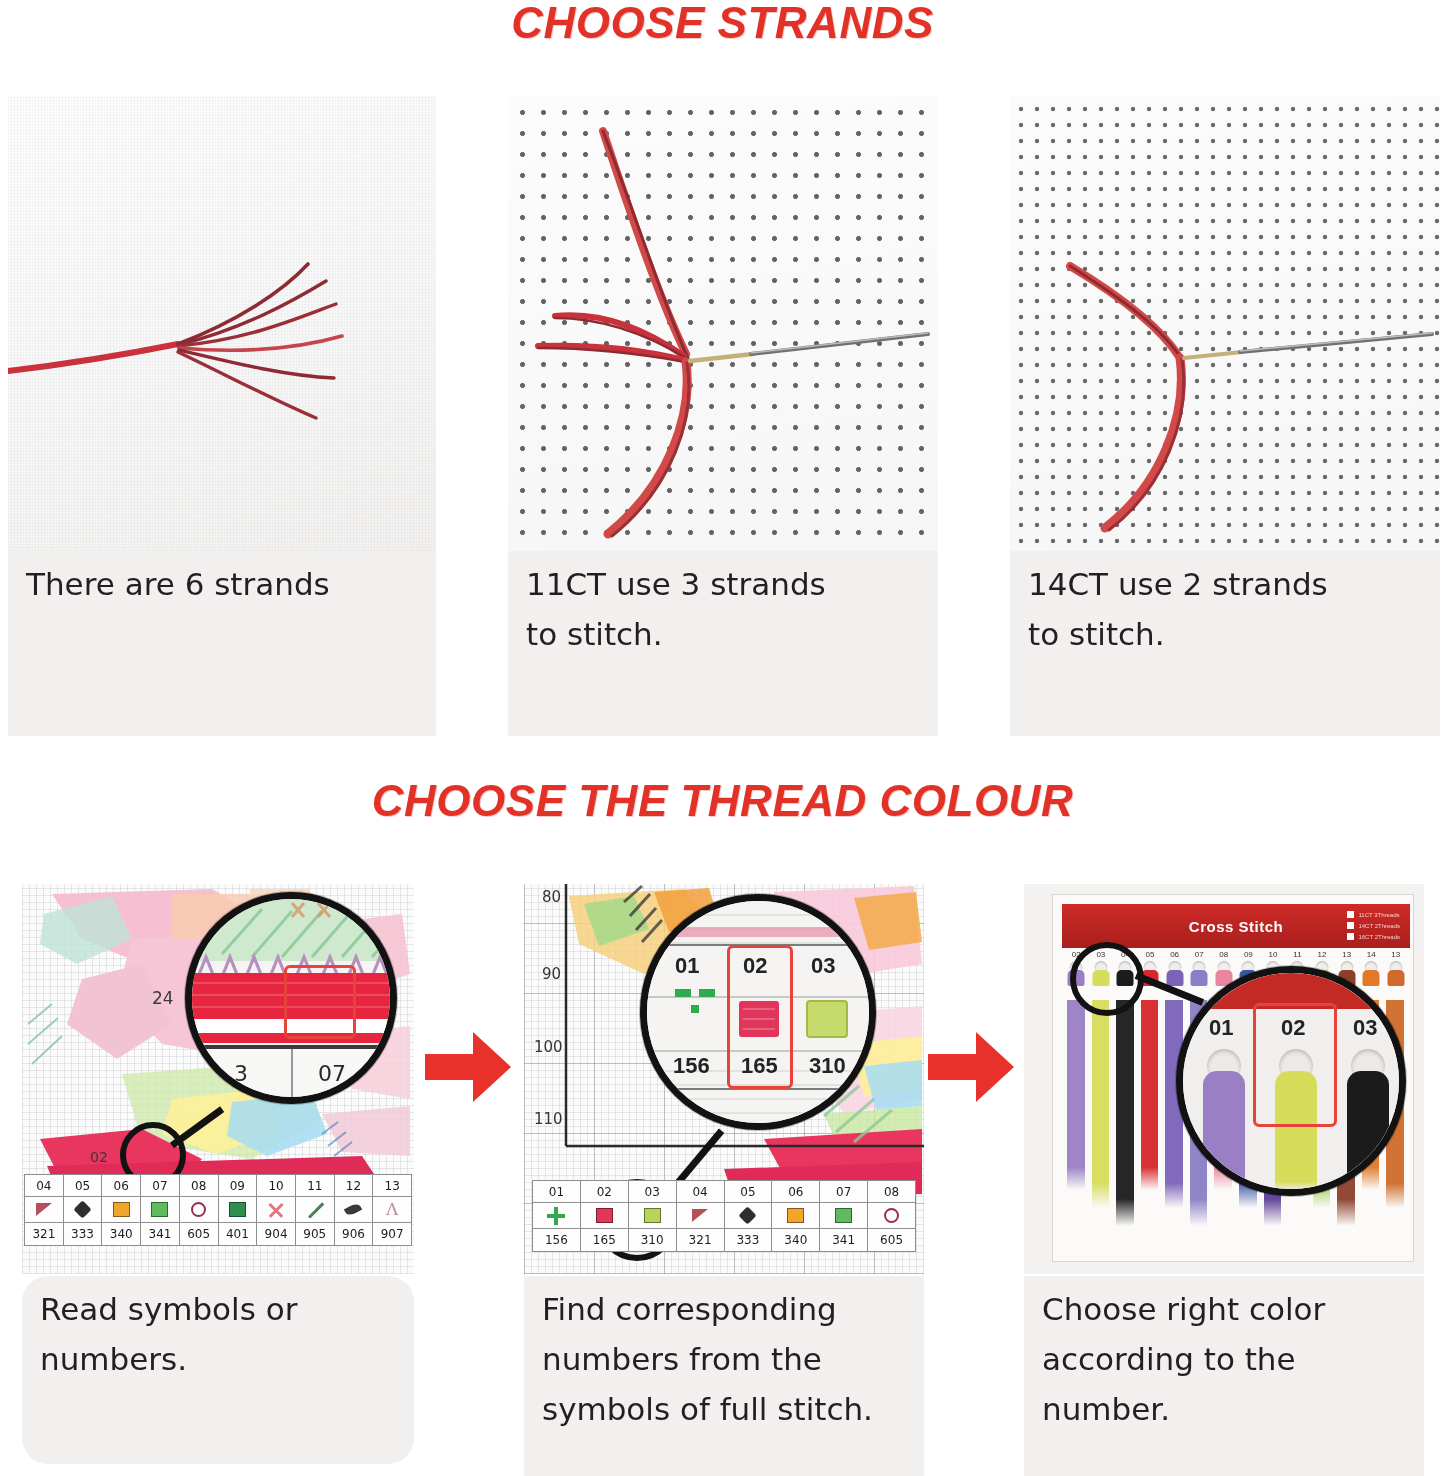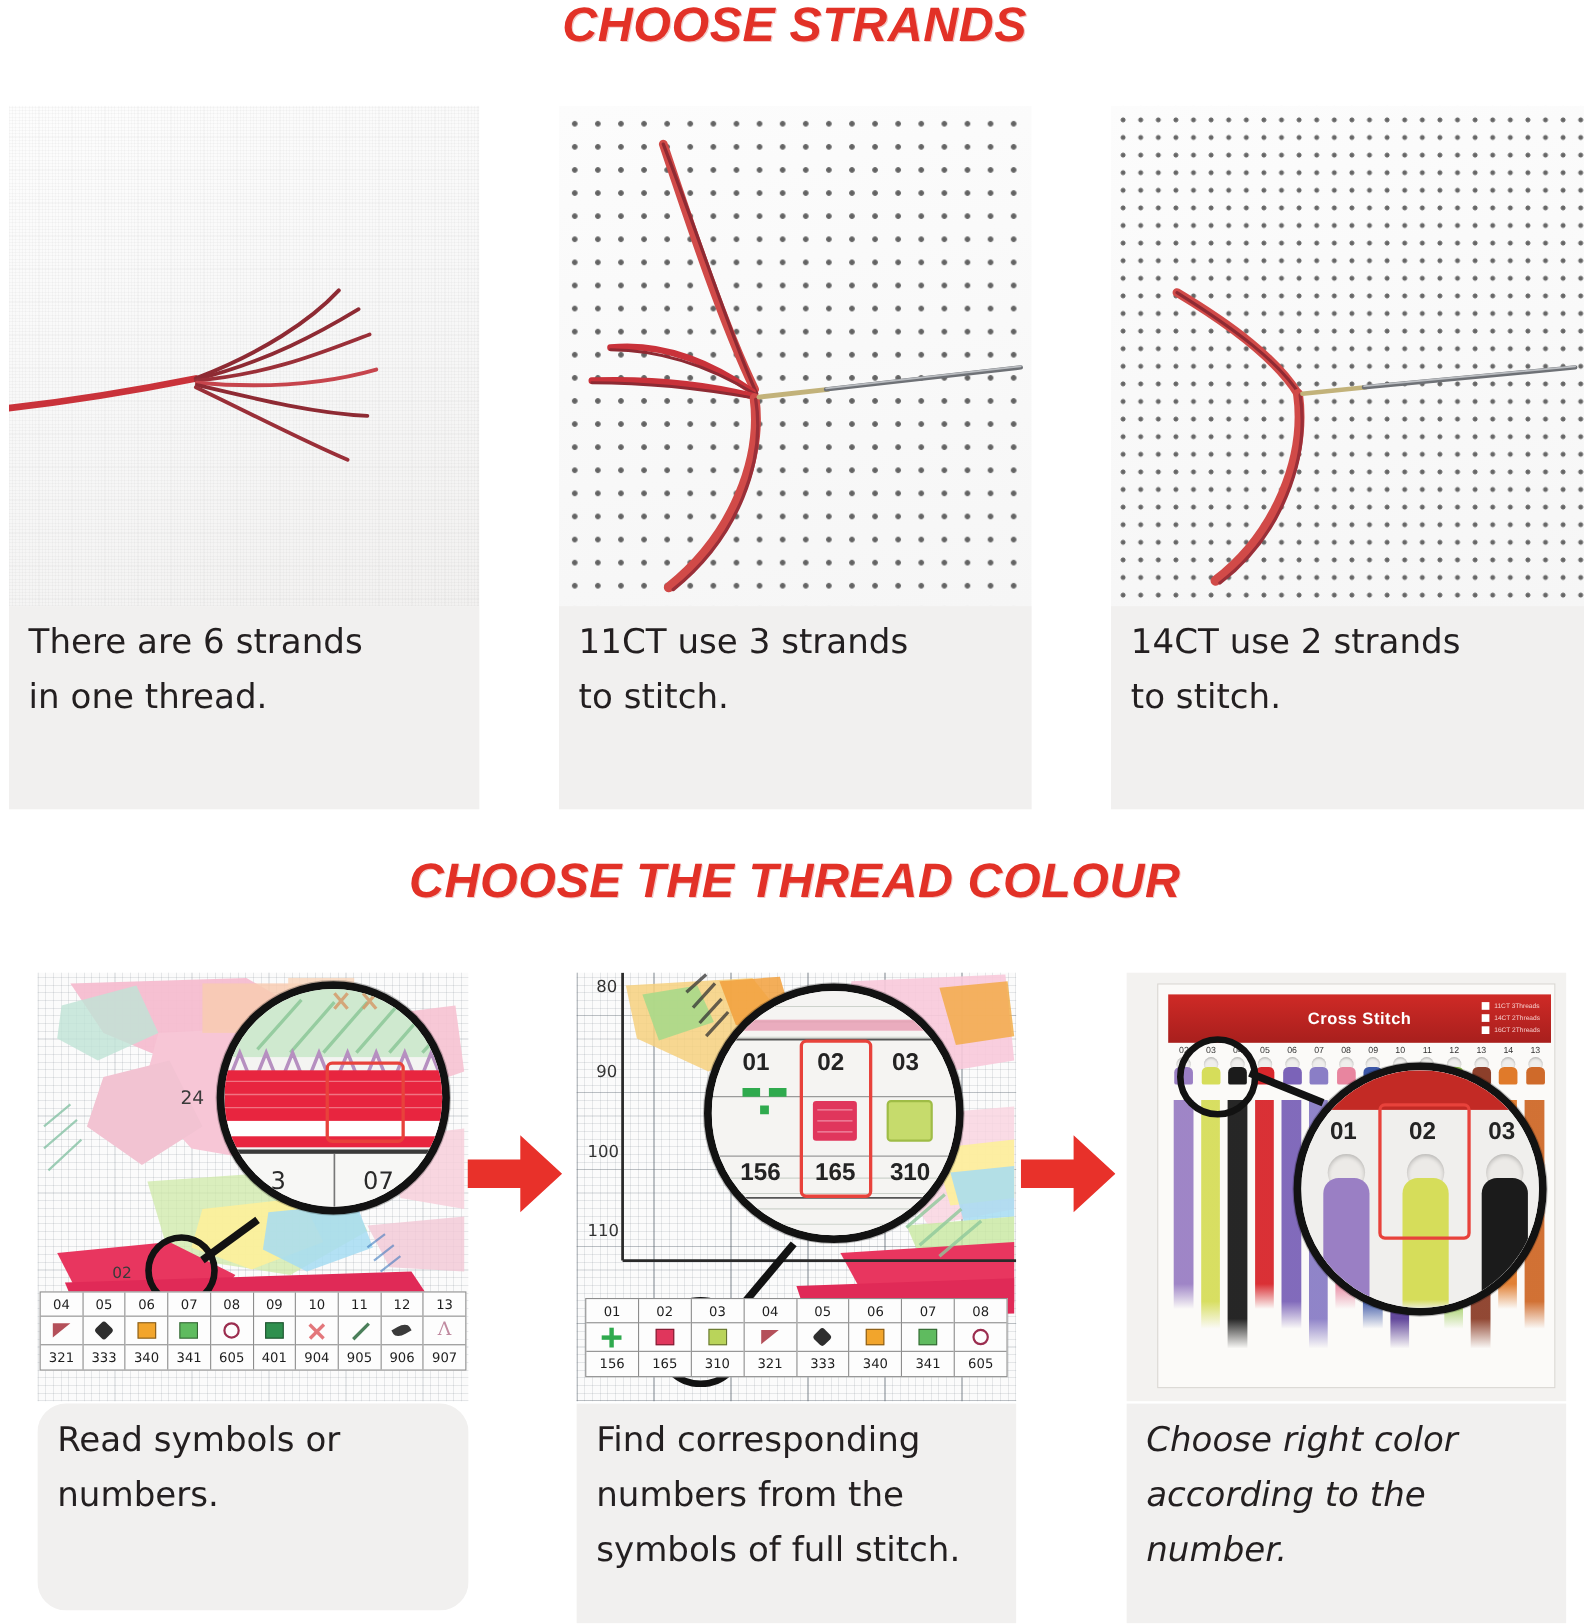--- a/index.html
+++ b/index.html
@@ -205,21 +205,20 @@
         <path d="M170 248 C230 225 275 195 300 168" stroke="#8e2a33" stroke-width="3.6" fill="none" stroke-linecap="round"></path>
         <path d="M170 249 C235 233 285 205 318 185" stroke="#8e2a33" stroke-width="3.4" fill="none" stroke-linecap="round"></path>
         <path d="M170 250 C240 244 290 222 328 208" stroke="#9a2f38" stroke-width="3.4" fill="none" stroke-linecap="round"></path>
         <path d="M171 252 C240 258 292 252 334 240" stroke="#c6444c" stroke-width="3.6" fill="none" stroke-linecap="round"></path>
         <path d="M171 254 C230 268 280 280 326 282" stroke="#8e2a33" stroke-width="3.4" fill="none" stroke-linecap="round"></path>
         <path d="M170 256 C220 280 268 305 308 322" stroke="#9a2f38" stroke-width="3.4" fill="none" stroke-linecap="round"></path>
       </svg>
     </div>
     <div class="caption" style="height:185px;">
       <span class="line">There are 6 strands</span>
-      <span class="line">in one thread.</span>
     </div>
   </div>
 
   <div class="panel" style="left:508px; top:96px; width:430px; height:640px;">
     <div class="photo" style="height:455px;">
       <div class="cloth-aida-11"></div>
       <svg width="430" height="455" style="position:absolute;left:0;top:0;">
         <path d="M95 35 C120 110 150 200 178 258" stroke="#d14a48" stroke-width="8" fill="none" stroke-linecap="round"></path>
         <path d="M95 35 C128 120 158 215 180 262" stroke="#8e2a33" stroke-width="3" fill="none" stroke-linecap="round"></path>
         <path d="M47 220 C95 215 140 235 176 260" stroke="#c9323a" stroke-width="6" fill="none" stroke-linecap="round"></path>
@@ -253,21 +252,21 @@
       </svg>
     </div>
     <div class="caption" style="height:185px;">
       <span class="line">14CT use 2 strands</span>
       <span class="line">to stitch.</span>
     </div>
   </div>
 
   <div id="heading-2" class="heading">CHOOSE THE THREAD COLOUR</div>
 
-  <div class="panel" style="left:34px; top:884px; width:392px; height:580px;">
+  <div class="panel" style="left:22px; top:884px; width:392px; height:580px;">
     <div class="photo" style="height:390px; position:relative;">
       <div class="chart-canvas"></div>
 
       <svg width="392" height="390" style="position:absolute;left:0;top:0;">
         <path d="M30 10 L190 5 L250 40 L215 95 L120 80 L60 55 Z" fill="#f6bdd0" opacity="0.95"></path>
         <path d="M110 55 L300 45 L330 120 L255 180 L140 160 L95 110 Z" fill="#f7c6d6"></path>
         <path d="M60 95 L120 80 L150 140 L95 175 L45 140 Z" fill="#f2c3d2"></path>
         <rect x="150" y="10" width="90" height="45" fill="#f8cbb2" opacity="0.85"></rect>
         <rect x="228" y="5" width="60" height="40" fill="#f9d6bc" opacity="0.8"></rect>
         <path d="M22 30 L90 12 L110 55 L55 80 L18 60 Z" fill="#bfe3d6" opacity="0.8"></path>
@@ -709,20 +708,20 @@
                 <div class="mag-num" style="left: 18px; top: 6px;">03</div>
                 <div style="position: absolute; left: 16px; top: 40px; width: 34px; height: 34px; border-radius: 50%; background: rgb(236, 234, 231); box-shadow: rgba(0, 0, 0, 0.22) 0px 2px 4px inset;"></div>
                 <div style="position: absolute; left: 12px; top: 62px; width: 42px; height: 120px; background: linear-gradient(rgb(27, 27, 27) 0%, rgb(27, 27, 27) 92%, rgba(255, 255, 255, 0) 100%); border-radius: 14px 14px 4px 4px;"></div>
               </div>
             </div>
         </div>
         <div class="red-outline" style="left:70px; top:30px; width:84px; height:124px;"></div>
       </div>
     </div>
 
-    <div class="caption" style="position:absolute; top:392px; left:0; height:200px;font-style:italic;">
+    <div class="caption" style="position:absolute; top:392px; left:0; height:200px;">
       <span class="line">Choose right color</span>
       <span class="line">according to the</span>
       <span class="line">number.</span>
     </div>
   </div>
 
 </div>
 
 </body></html>

